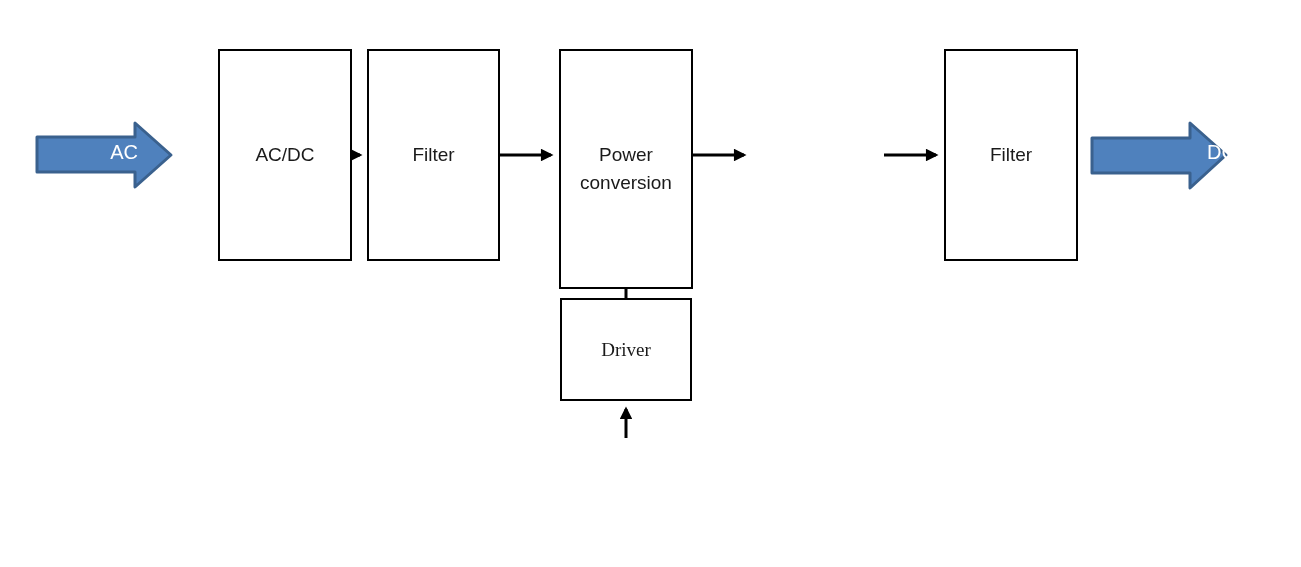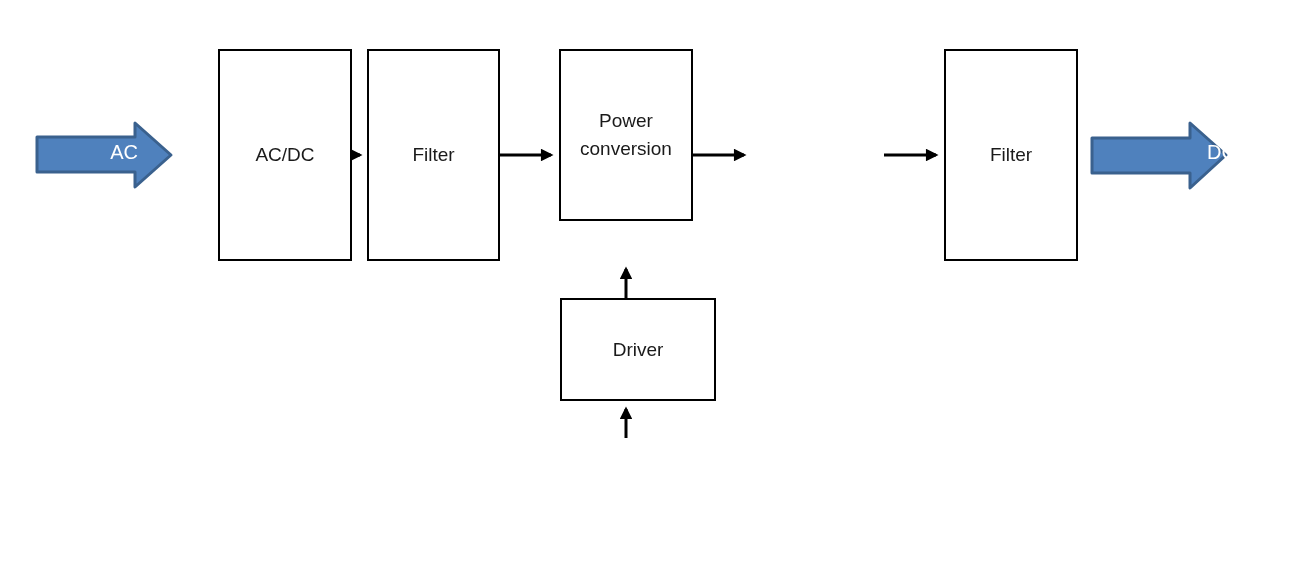--- a/index.html
+++ b/index.html
@@ -42,24 +42,24 @@
     justify-content: center;
     text-align: center;
   }
   .block-label {
     font-size: 19px;
     line-height: 28px;
     color: var(--label-text);
   }
   .block-acdc        { left: 175px; top: 49px;  width: 134px; height: 212px; margin-left: 43px; }
   .block-filter1     { left: 367px; top: 49px;  width: 133px; height: 212px; }
-  .block-power       { left: 559px; top: 49px;  width: 134px; height: 172px; }
+  .block-power       { left: 559px; top: 49px;  width: 134px; height: 240px; }
   .block-transformer { left: 752px; top: 49px;  width: 132px; height: 212px; }
   .block-filter2     { left: 944px; top: 49px;  width: 134px; height: 212px; }
-  .block-driver      { left: 560px; top: 298px; width: 156px; height: 103px; }
+  .block-driver      { left: 560px; top: 298px; width: 132px; height: 103px; font-family: Liberation Serif, serif; }
   .block-mcu         { left: 560px; top: 438px; width: 132px; height: 102px; }
   .block-power .block-label { width: 118px; }
   .block-transformer .block-label {
     width: 80px;
     word-break: break-all;
     overflow-wrap: anywhere;
   }
   .io-label {
     position: absolute;
     font-size: 20px;

